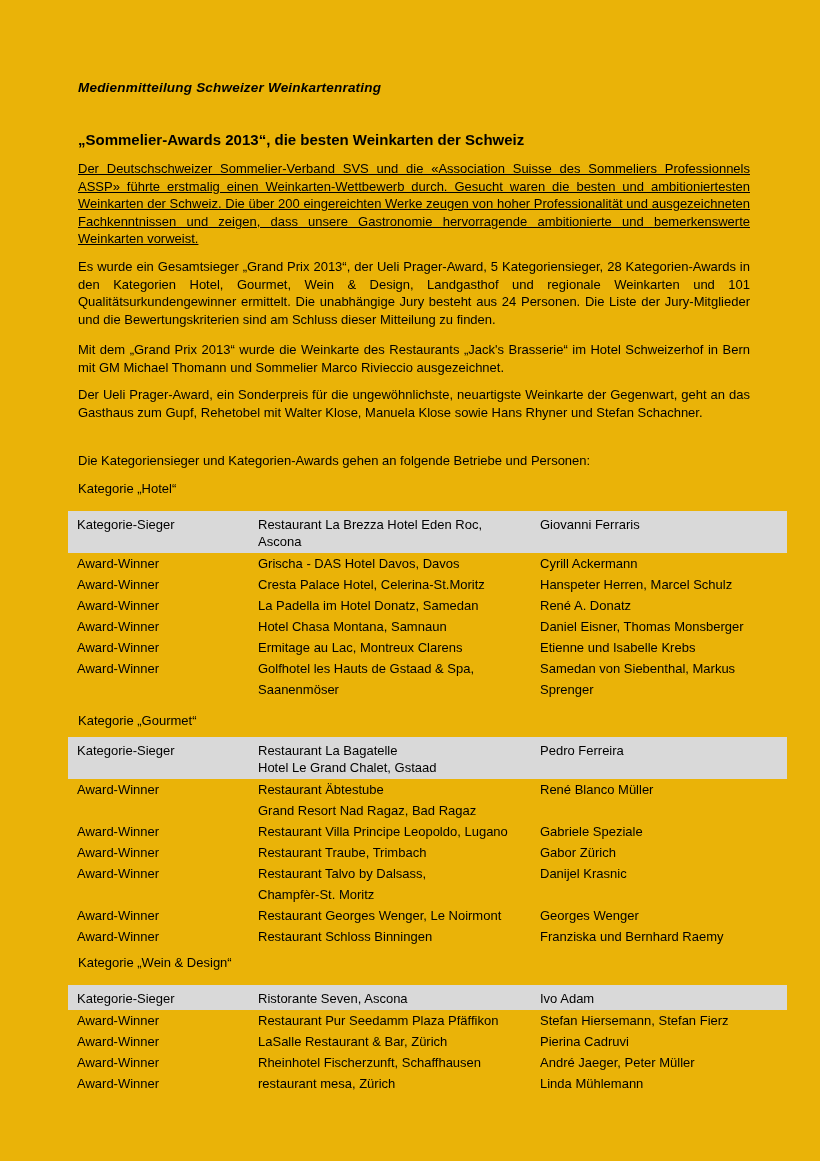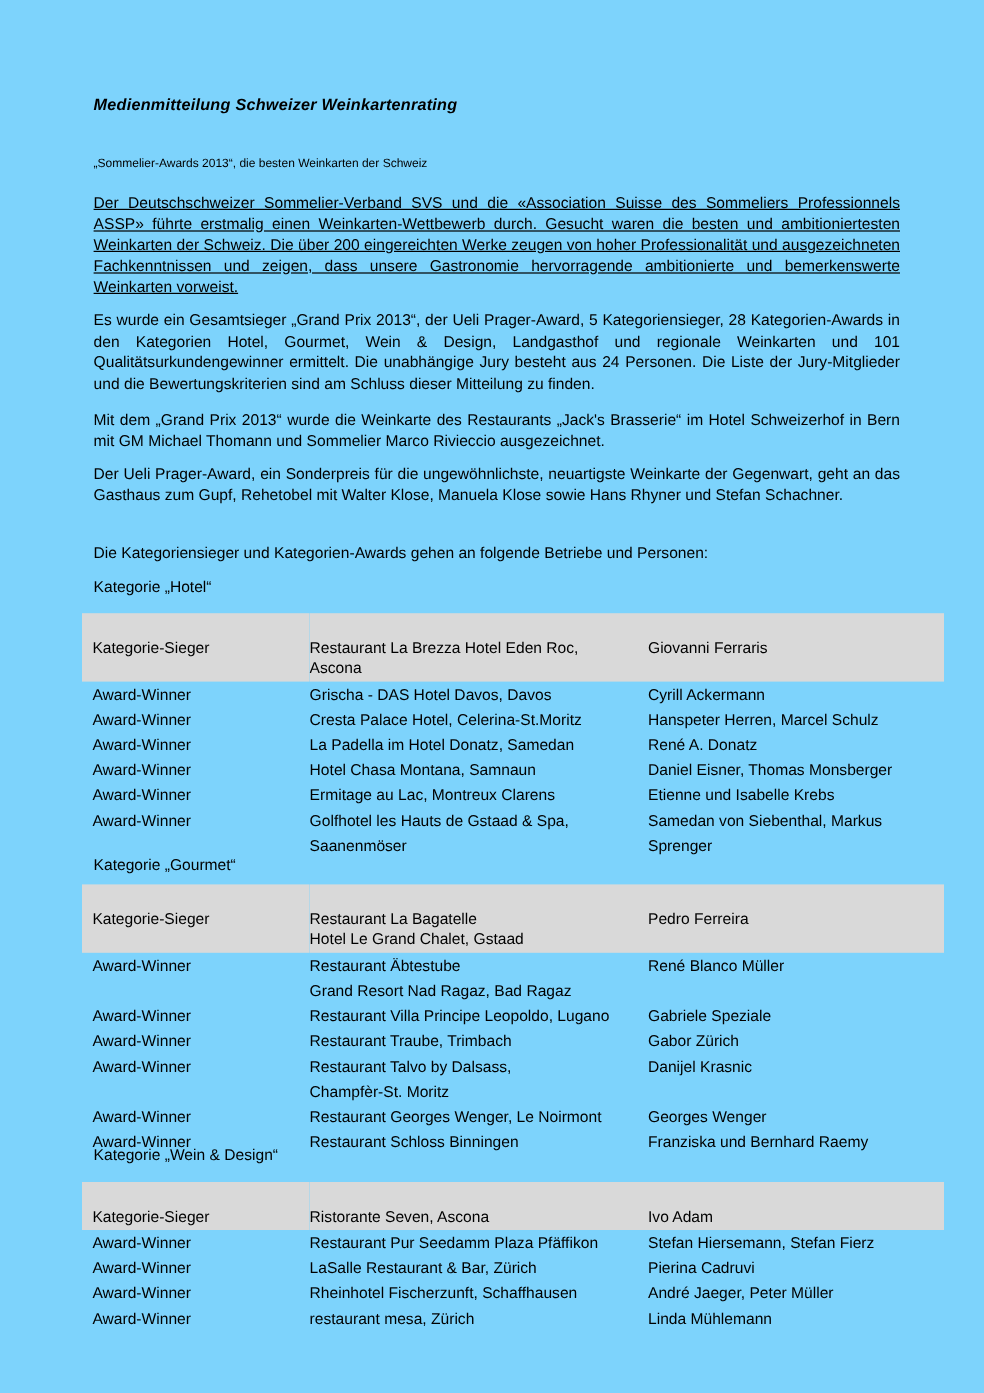--- a/index.html
+++ b/index.html
@@ -1,38 +1,38 @@
 <!DOCTYPE html>
 <html><head>
 <meta charset="utf-8">
 <style>
   * { box-sizing: border-box; }
   html, body { margin: 0; padding: 0; background: #ffffff; }
   .page {
     position: relative;
     width: 820px;
     height: 1161px;
-    background: #7dd3fc;
+    background: #eab308;
     font-family: "Liberation Sans", "DejaVu Sans", sans-serif;
     color: #000000;
     overflow: hidden;
   }
   .kicker {
     position: absolute;
     left: 78px; top: 80px;
     font-size: 13.5px;
     font-weight: bold;
     font-style: italic;
     letter-spacing: 0.2px;
   }
   .doc-title {
     position: absolute;
     left: 78px; top: 131px;
-    font-size: 10px;
-    font-weight: normal;
+    font-size: 15px;
+    font-weight: bold;
   }
   .para {
     position: absolute;
     left: 78px;
     width: 672px;
     font-size: 13px;
     line-height: 17.5px;
     text-align: justify;
   }
   #p1 { top: 160px; text-decoration: underline; }
@@ -65,21 +65,21 @@
   table.awards-table td {
     vertical-align: top;
     white-space: pre-line;
     padding: 0;
     overflow: hidden;
   }
   table.awards-table td:first-child { padding-left: 9px; }
   tr.thead-row td {
     background: #d9d9d9;
     line-height: 17px;
-    padding-top: 20px;
+    padding-top: 5px;
     padding-bottom: 3px;
   }
   tr.body-row td { line-height: 21px; }
 </style>
 </head>
 <body>
 
 <div class="page">
 
   <div class="kicker">Medienmitteilung Schweizer Weinkartenrating</div>

